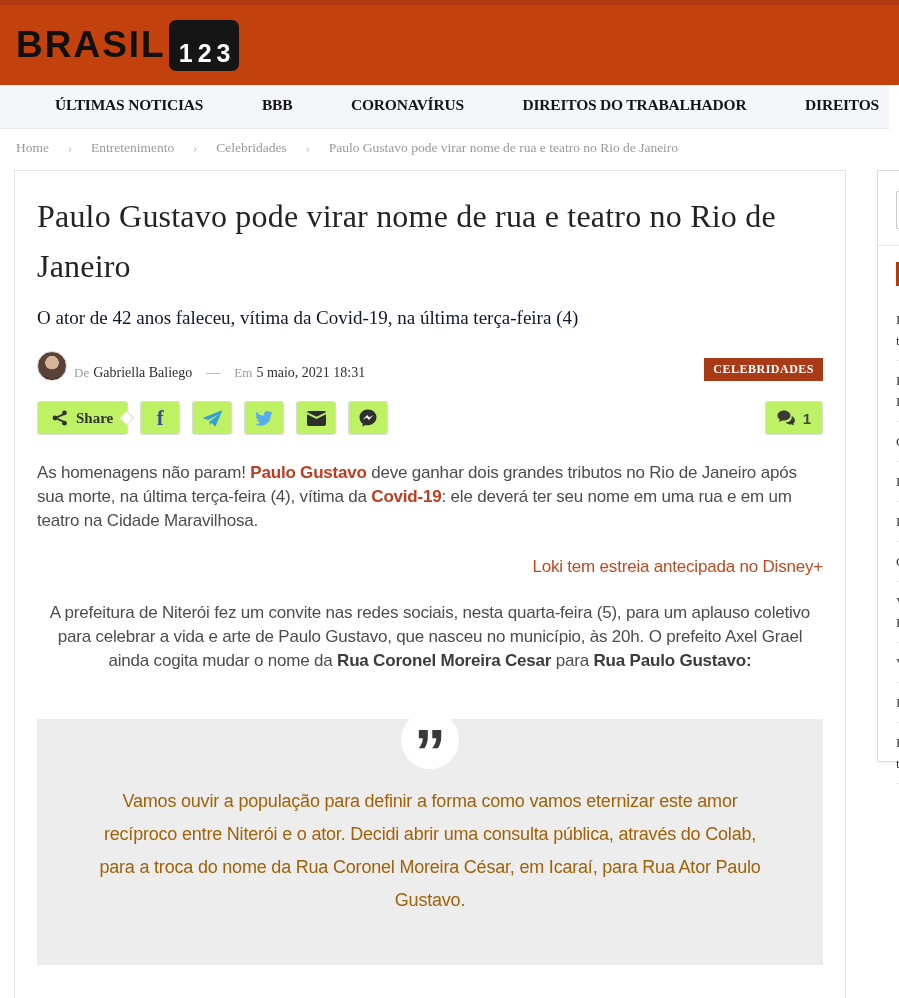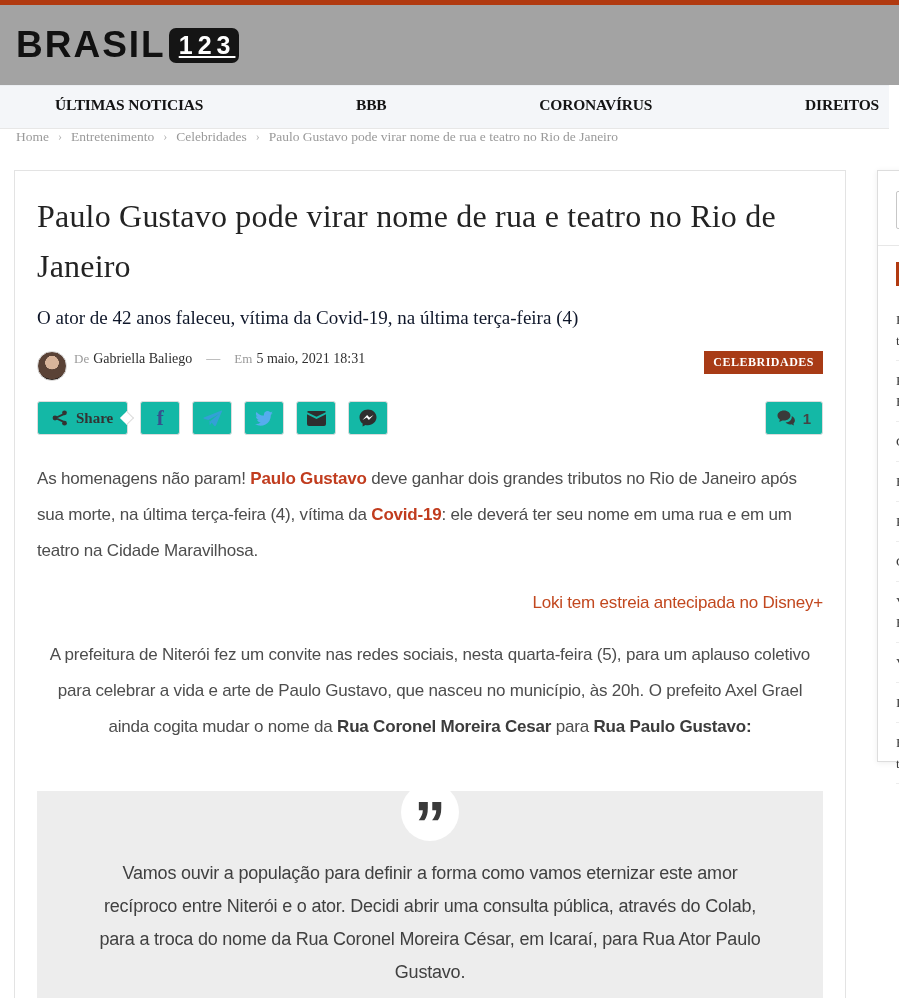--- a/index.html
+++ b/index.html
@@ -6,88 +6,88 @@
   html,body { width:899px; height:998px; }
   body {
     font-family:"Liberation Sans", sans-serif;
     background:#fff; color:#333;
     position:relative; overflow:hidden;
   }
   
   .topbar { height:5px; background:#b13a10; width:100%; }
 
   
-  .header { height:80px; background:#a3a3a3; display:flex; align-items:center; padding-left:16px; }
+  .header { height:80px; background:#c2410c; display:flex; align-items:center; padding-left:16px; }
   .logo { display:flex; align-items:center; cursor:pointer; }
   .logo-text { font-size:37px; font-weight:bold; letter-spacing:2px; color:#111; font-family:"Liberation Sans", sans-serif; }
-  .logo-badge { background:#151515; color:#fff; font-size:25px; font-weight:bold; letter-spacing:5px; padding:3px 4px 3px 10px; border-radius:7px; margin-left:3px;text-decoration:underline; }
+  .logo-badge { background:#151515; color:#fff; font-size:25px; font-weight:bold; letter-spacing:5px; padding:19px 4px 3px 10px; border-radius:7px; margin-left:3px; }
 
   
   .nav { height:44px; background:#f4f6f9; border-top:1px solid #eceff3; border-bottom:1px solid #e7e7e7;
          display:flex; align-items:center; justify-content:space-between; padding:0 20px 4px 55px; }
   .nav-item { font-family:"Liberation Serif", serif; font-weight:bold; font-size:15.5px; color:#141414;
               letter-spacing:-0.2px; cursor:pointer; white-space:nowrap; }
   .nav-white-strip { position:absolute; right:0; top:85px; width:10px; height:46px; background:#fff; }
 
   
-  .breadcrumb { height:38px; display:flex; padding-left:16px; gap:9px;
+  .breadcrumb { height:38px; display:flex; align-items:center; padding-left:16px; gap:19px;
                 font-family:"Liberation Serif", serif; font-size:13.5px; color:#9a9a9a; }
   .crumb { cursor:pointer; }
   .crumb-sep { color:#b5b5b5; font-size:12px; }
 
   
   .card { position:absolute; left:14px; top:170px; width:832px; height:840px;
           background:#fff; border:1px solid #e3e3e3; padding:20px 22px 0 22px; }
 
   .title { font-family:"Liberation Serif", serif; font-weight:normal; font-size:32px; line-height:50px;
            color:#232323; letter-spacing:0.2px; }
   .subtitle { font-family:"Liberation Serif", serif; font-size:19px; color:#0f172a; margin-top:16px; }
 
   
-  .meta { display:flex; align-items:flex-start; margin-top:22px; font-family:"Liberation Serif", serif; }
+  .meta { display:flex; align-items:flex-end; margin-top:22px; font-family:"Liberation Serif", serif; }
   .avatar { width:30px; height:30px; border-radius:50%; flex:0 0 30px; margin-right:7px; cursor:pointer;
             background:
               radial-gradient(circle at 50% 38%, #d8b49a 0 30%, #5a4236 31% 72%, #2e2420 73%),
               #cfc4bc;
             border:1px solid #ddd; }
   .meta-label { color:#9a9a9a; font-size:13px; margin-right:4px; }
   .meta-strong { color:#2f2f2f; font-weight:normal; font-size:14px; }
   .meta-dash { color:#aaa; margin:0 14px; font-size:14px; }
   .badge { margin-left:auto; background:#a83b16; color:#fff; font-family:"Liberation Serif", serif;
            font-weight:bold; font-size:12px; letter-spacing:0.5px; padding:4px 9px; cursor:pointer; }
 
   
   .share-row { display:flex; align-items:center; margin-top:20px; gap:12px; }
-  .btn { height:34px; background:#14b8a6; border:1px solid #dcdcdc; border-radius:3px;
+  .btn { height:34px; background:#bef264; border:1px solid #dcdcdc; border-radius:3px;
          display:flex; align-items:center; justify-content:center; cursor:pointer; }
   .share-btn { padding:0 14px; position:relative; gap:8px; }
   .share-btn::after { content:""; position:absolute; right:-5px; top:50%; width:9px; height:9px; background:#fff;
                       border-right:1px solid #dcdcdc; border-top:1px solid #dcdcdc;
                       transform:translateY(-50%) rotate(45deg); }
   .share-label { font-family:"Liberation Serif", serif; font-weight:bold; font-size:15px; color:#333; }
   .icon-btn { width:40px; }
   .fb-f { font-family:"Liberation Serif", serif; font-weight:bold; font-size:21px; color:#35518d; }
   .comment-btn { margin-left:auto; padding:0 11px; gap:6px; }
   .comment-count { font-size:15px; color:#444; font-weight:bold; }
 
   
-  .body-text { margin-top:26px; font-size:17px; line-height:36px; color:#4d4d4d; letter-spacing:-0.2px; }
+  .body-text { margin-top:26px; font-size:17px; line-height:24px; color:#4d4d4d; letter-spacing:-0.2px; }
   .body-text .red-link { color:#c13c1e; font-weight:bold; cursor:pointer; }
   .bold-dark { color:#3c3c3c; font-weight:bold; }
   .related-link { margin-top:24px; font-size:17px; color:#c2481f; letter-spacing:-0.2px; cursor:pointer;text-align:right; }
   .para2 { margin-top:24px;text-align:center; }
 
   
   .quote { margin-top:46px; background:#ededed; position:relative; padding:66px 58px 48px 58px; }
   .quote-circle { position:absolute; top:-8px; left:50%; transform:translateX(-50%);
                   width:58px; height:58px; border-radius:50%; background:#fff;
                   display:flex; align-items:center; justify-content:center; }
   .quote-mark { font-size:64px; line-height:20px; color:#3a3a3a; font-weight:bold;
                 font-family:"Liberation Sans", sans-serif; margin-top:26px; }
-  .quote-text { text-align:center; font-size:18px; line-height:33px; color:#404040; letter-spacing:-0.2px; }
+  .quote-text { text-align:center; font-size:18px; line-height:33px; color:#a16207; letter-spacing:-0.2px; }
 
   
   .sidebar { position:absolute; left:877px; top:170px; width:220px; height:592px; background:#fff;
              border:1px solid #ddd; box-shadow:0 1px 6px rgba(0,0,0,0.07); padding:20px 18px 0 18px; }
   .sb-search { height:38px; border:1px solid #c7c7c7; border-radius:2px; background:#fff; width:100%; cursor:text; }
   .sb-divider { height:1px; background:#e7e7e7; margin:16px -18px 0 -18px; }
   .sb-tab { margin-top:16px; width:150px; height:24px; background:#b13a10; cursor:pointer; }
   .sb-list { margin-top:14px; font-family:"Liberation Serif", serif; font-size:13.5px; color:#3d3d3d; }
   .sb-item { padding:9px 0; border-bottom:1px solid #ececec; cursor:pointer; line-height:21px; }
   .sb-item span { display:block; }
@@ -103,20 +103,21 @@
   <div class="logo">
     <span class="logo-text">BRASIL</span>
     <span class="logo-badge">123</span>
   </div>
 </div>
 
 <div class="nav">
   <span class="nav-item">ÚLTIMAS NOTICIAS</span>
   <span class="nav-item">BBB</span>
   <span class="nav-item">CORONAVÍRUS</span>
+  <span class="nav-item">DIREITOS DO TRABALHADOR</span>
   <span class="nav-item">DIREITOS</span>
 </div>
 <div class="nav-white-strip"></div>
 
 <div class="breadcrumb">
   <span class="crumb">Home</span>
   <span class="crumb-sep">›</span>
   <span class="crumb">Entretenimento</span>
   <span class="crumb-sep">›</span>
   <span class="crumb">Celebridades</span>

